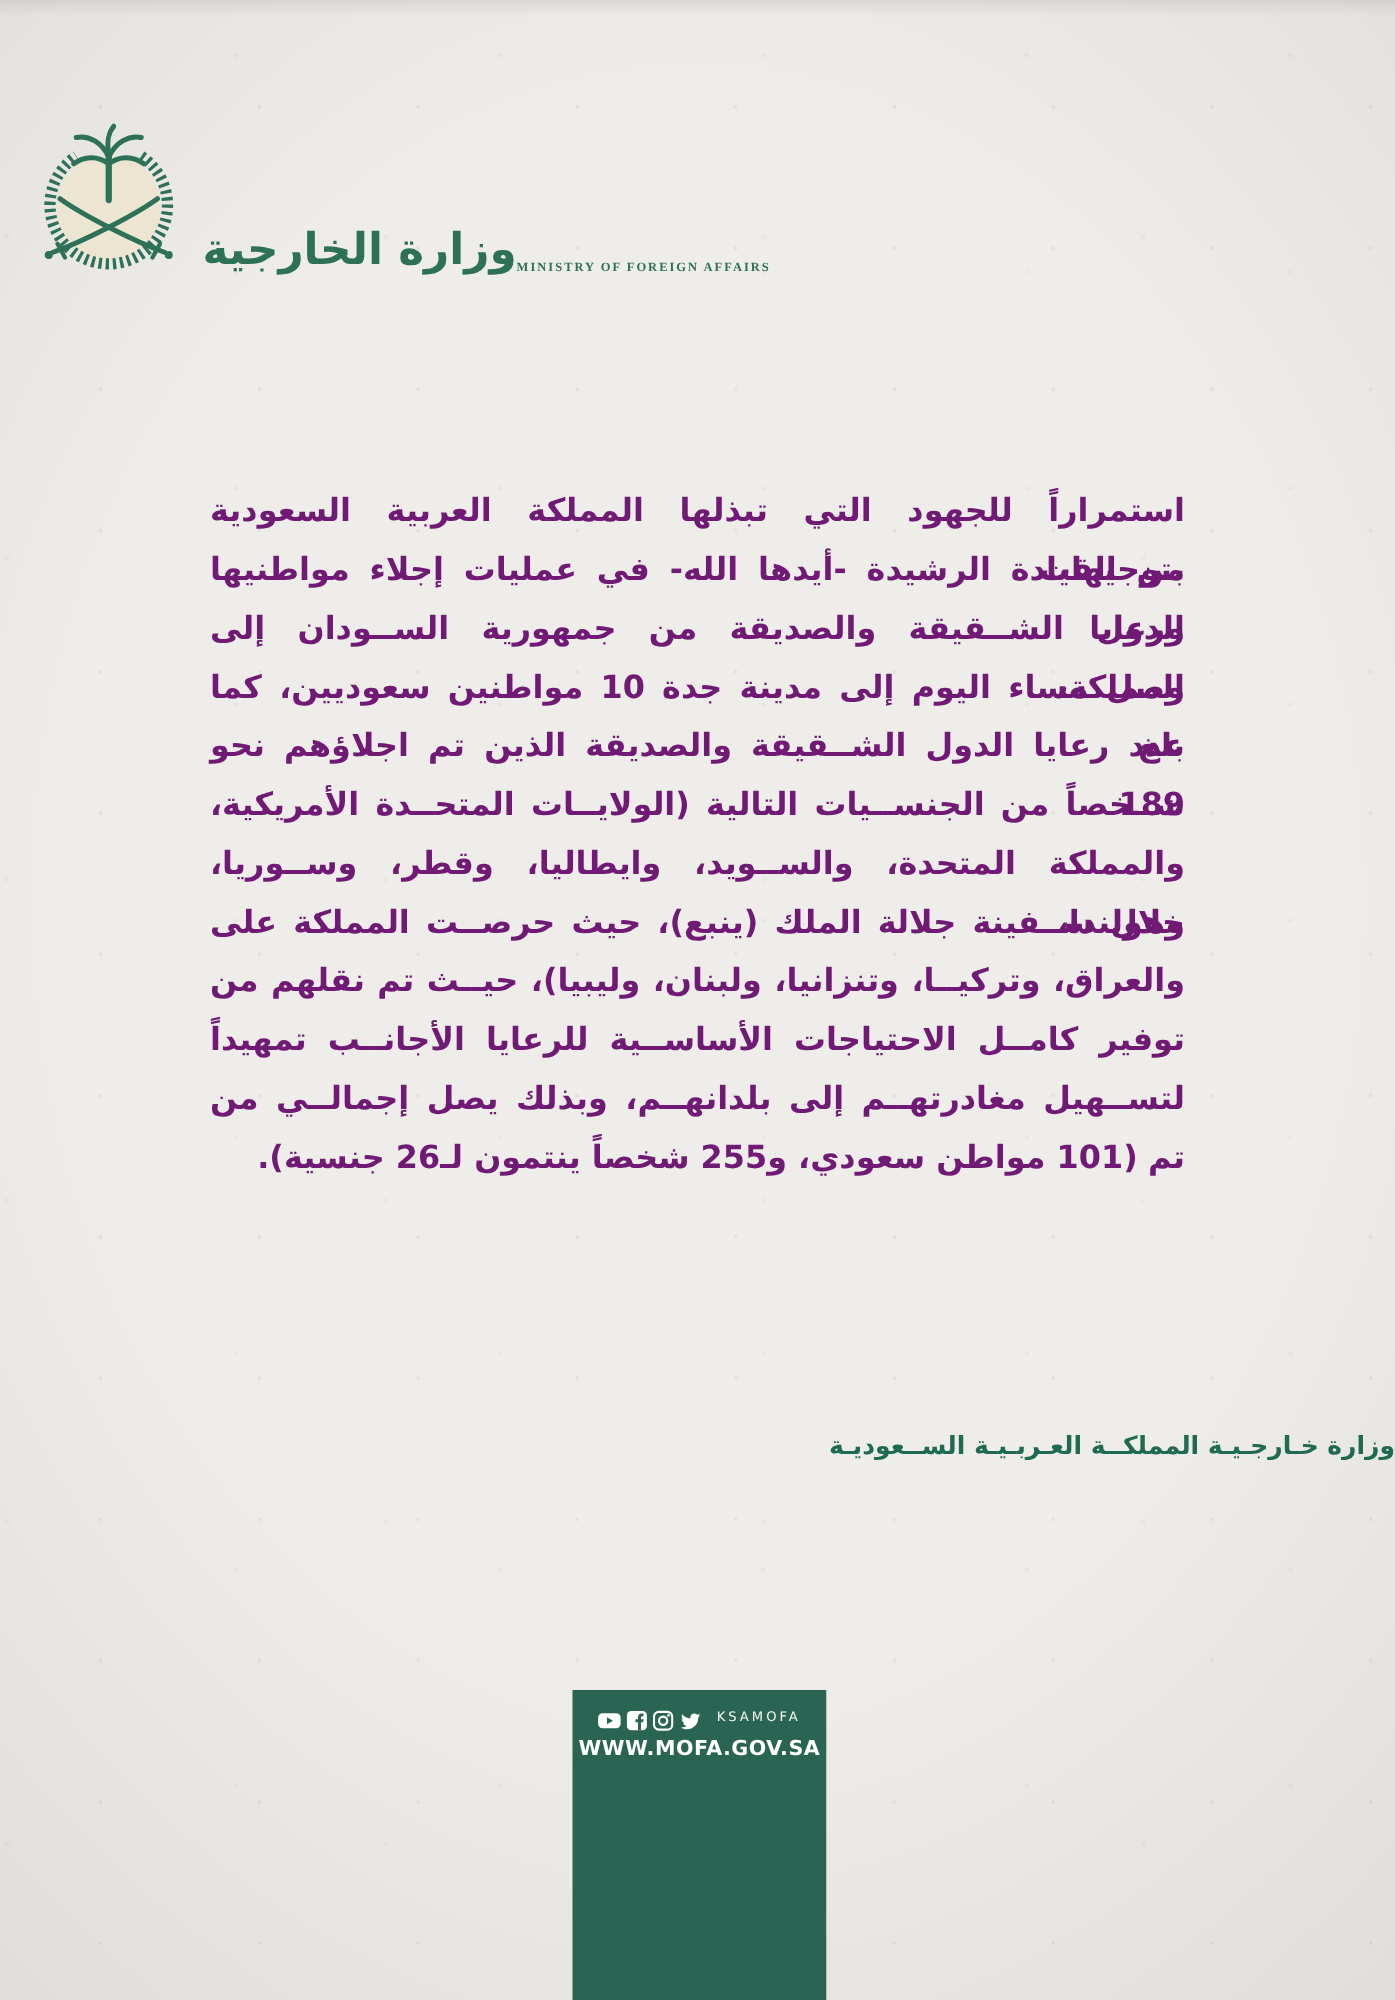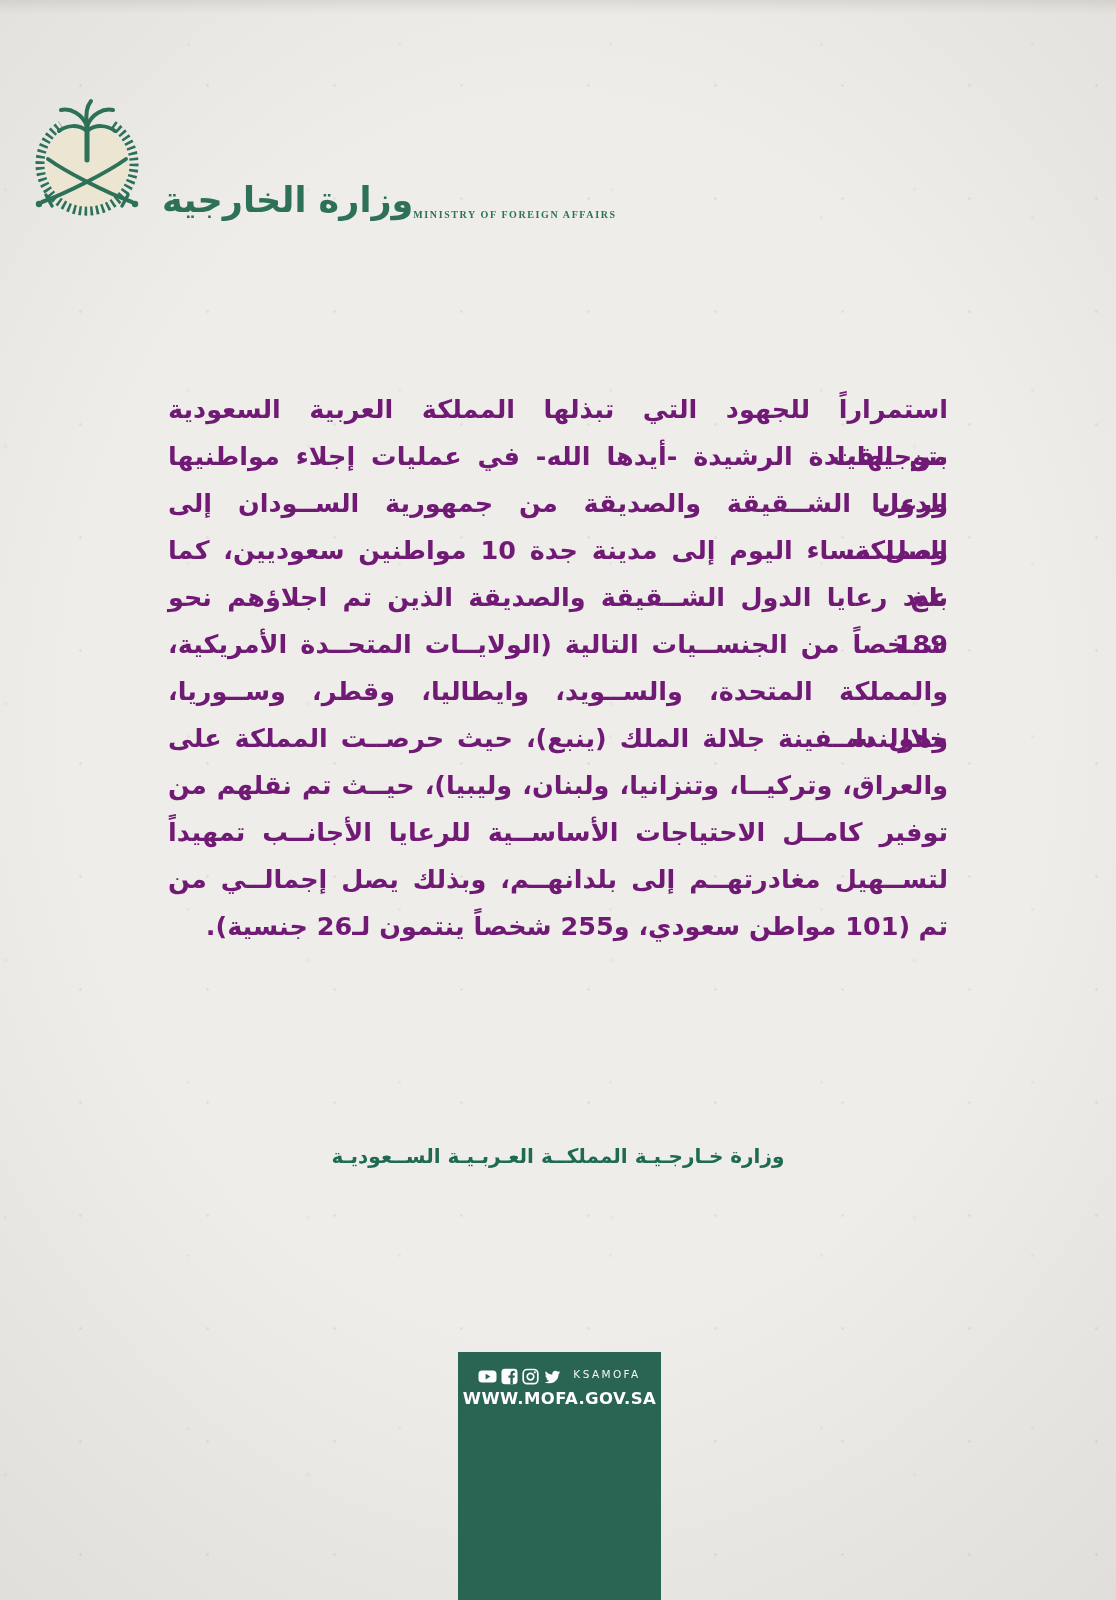--- a/index.html
+++ b/index.html
@@ -52,21 +52,21 @@
     text-align:justify;text-align-last:justify;
     white-space:normal;
   }
   .statement .line.center-last{
     text-align-last:center;
   }
 
   
   .signature{
     position:absolute;top:1140px;left:0;width:100%;z-index:2;
-    text-align:center;color:#1e6a52;font-weight:bold;
+    text-align:right;color:#1e6a52;font-weight:bold;
   }
   .signature .org{font-size:20px;line-height:32px;}
   .signature .date{font-size:17.5px;line-height:30px;}
 
   
   .footer-banner{
     position:absolute;left:458px;top:1352px;width:203px;height:248px;z-index:2;
     background:#2a6453;
     display:flex;flex-direction:column;align-items:center;
     padding-top:16px;box-sizing:border-box;color:#ffffff;

